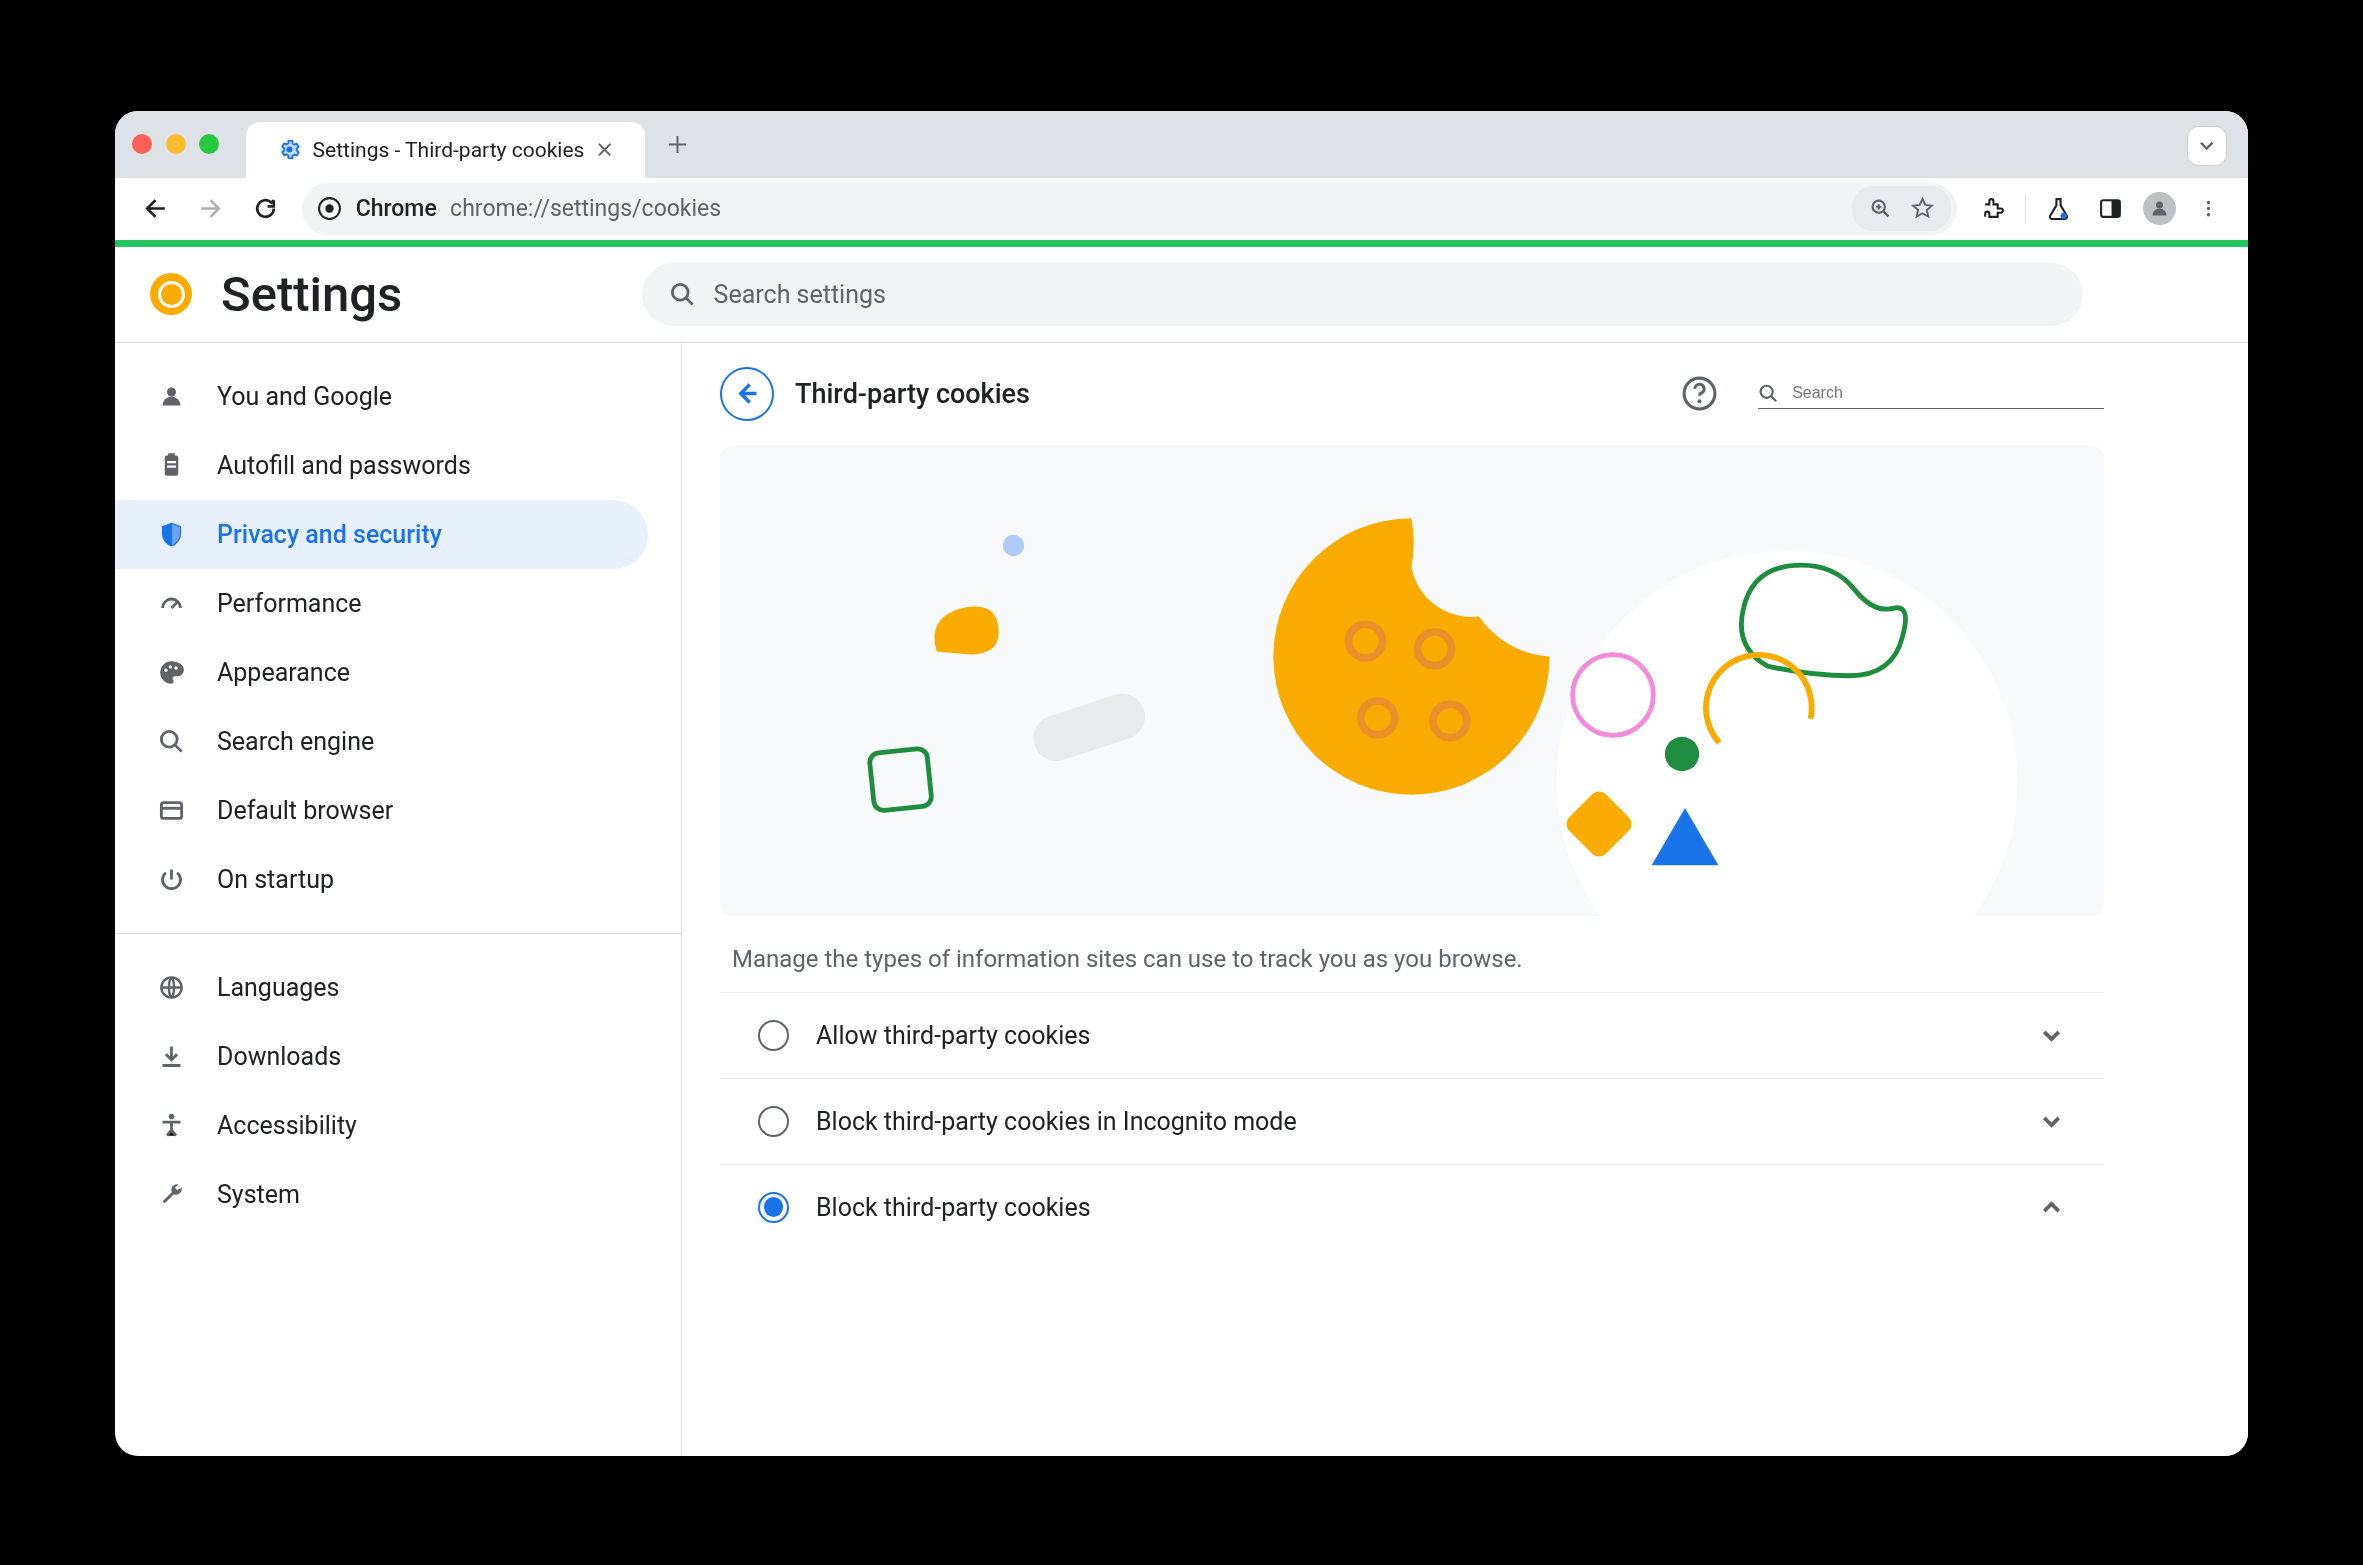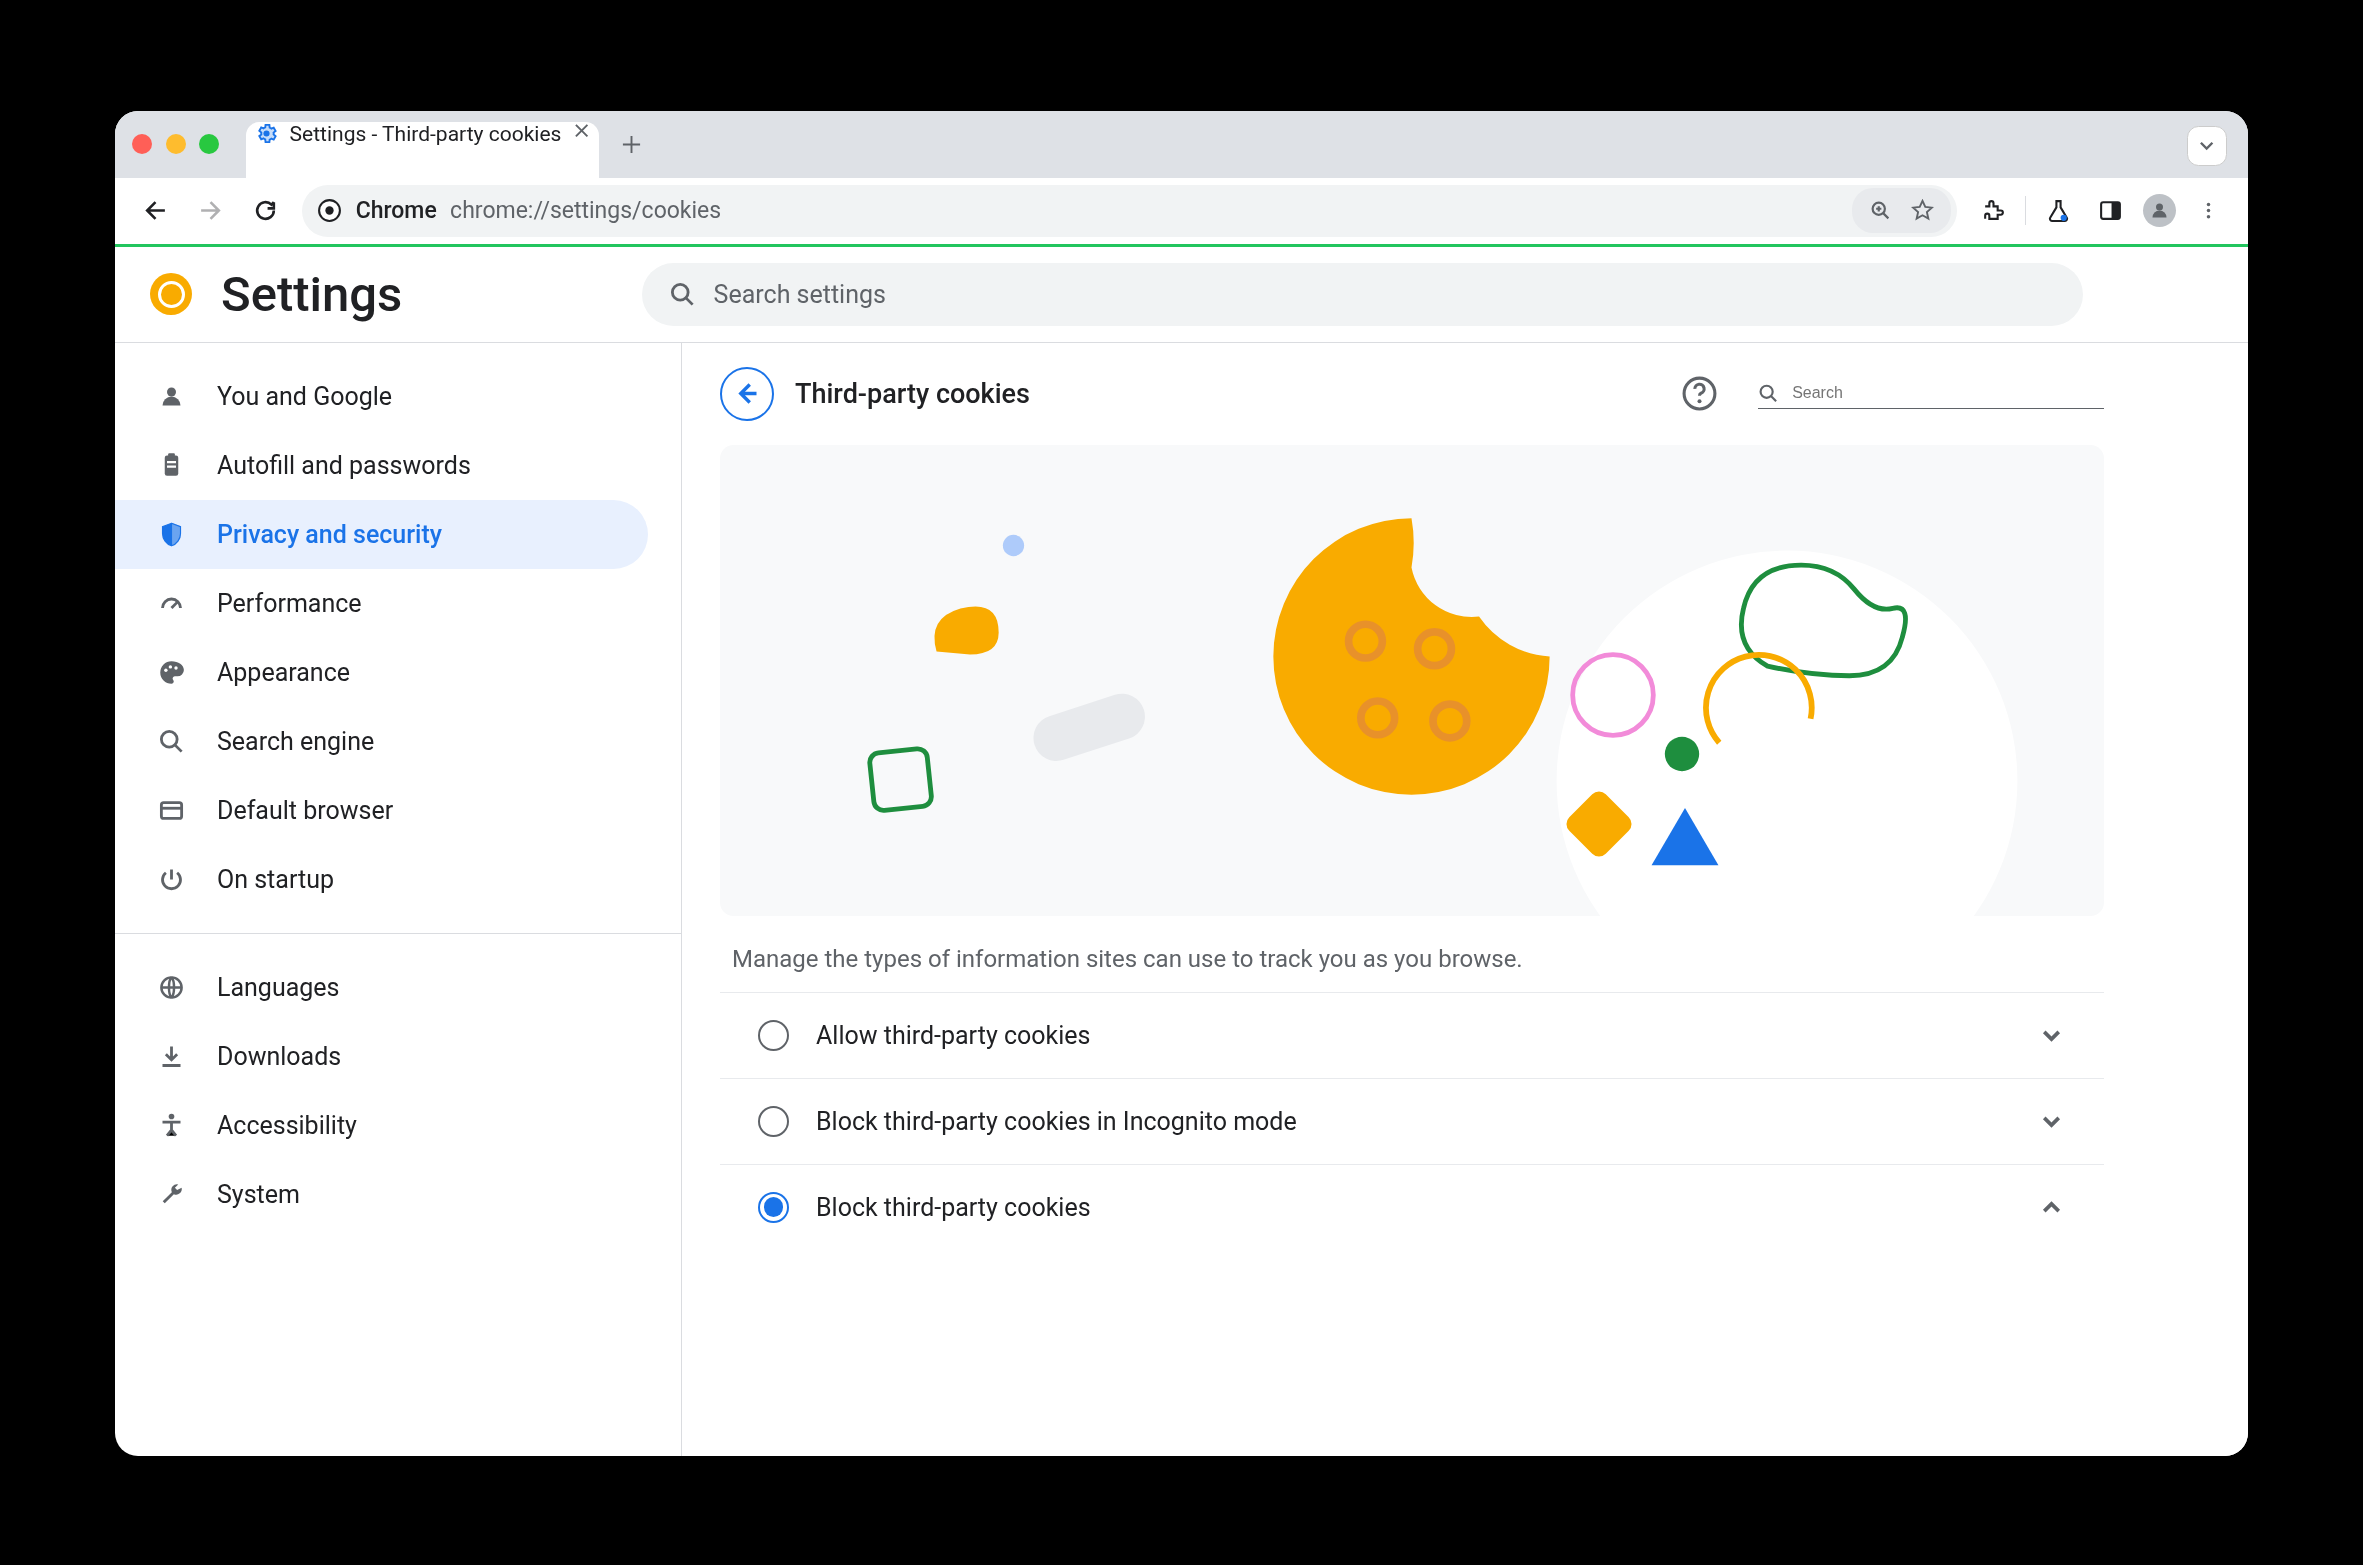--- a/index.html
+++ b/index.html
@@ -29,37 +29,37 @@
   align-items: center;
   padding: 0 17.3px;
   position: relative;
 }
 .traffic { display: flex; gap: 13.4px; margin-right: 27px; }
 .traffic span { width: 20px; height: 20px; border-radius: 50%; }
 .t-red { background: #ff5f57; }
 .t-yel { background: #febc2e; }
 .t-grn { background: #28c840; }
 .tab {
-  display: flex; gap: 11.5px;
-  background: #fff; height: 56px; padding: 0 9px;
+  display: flex; align-items: center; gap: 11.5px;
+  background: #fff; height: 56px; padding: 0 32px;
   border-radius: 13.4px 13.4px 0 0; margin-top: 11.5px;
   font-size: 21px; color: #202124; max-width: 403px;
 }
 .tab svg.gear { flex: none; }
 .tab-title { white-space: nowrap; overflow: hidden; text-overflow: ellipsis; flex: 1; }
 .tab .close { flex: none; }
 .newtab { margin-left: 13.4px; width: 38px; height: 38px; display:flex;align-items:center;justify-content:center;border-radius:50%; }
 .tabs-menu {
   position: absolute; right: 21px; top: 15.4px;
   width: 40px; height: 40px; background: #fff; border: 1px solid #ccc;
   border-radius: 11.5px; display: flex; align-items: center; justify-content: center;
 }
 .toolbar {
   height: 69px; background: #fff; display: flex; align-items: center;
-  padding: 0 21px; gap: 17.3px; border-bottom: 3px solid #22c55e;
+  padding: 0 21px; gap: 17.3px; border-bottom: 7px solid #22c55e;
 }
 .tbtn { width: 38px; height: 38px; display:flex;align-items:center;justify-content:center; border-radius:50%; }
 .tbtn.disabled { opacity: .35; }
 .omnibox {
   flex: 1; height: 52px; background: #f1f3f4; border-radius: 26px;
   display: flex; align-items: center; padding: 0 5.8px 0 15.4px; gap: 13.4px; font-size: 23px;
 }
 .omni-chip { color: #202124; font-weight: 500; display:flex;align-items:center;gap:7.7px;}
 .omni-url { color: #5f6368; flex: 1; }
 .omni-right { display:flex; align-items:center; gap: 3.8px; background:#e8eaed; border-radius:21px; padding:3.8px 9.6px;}

